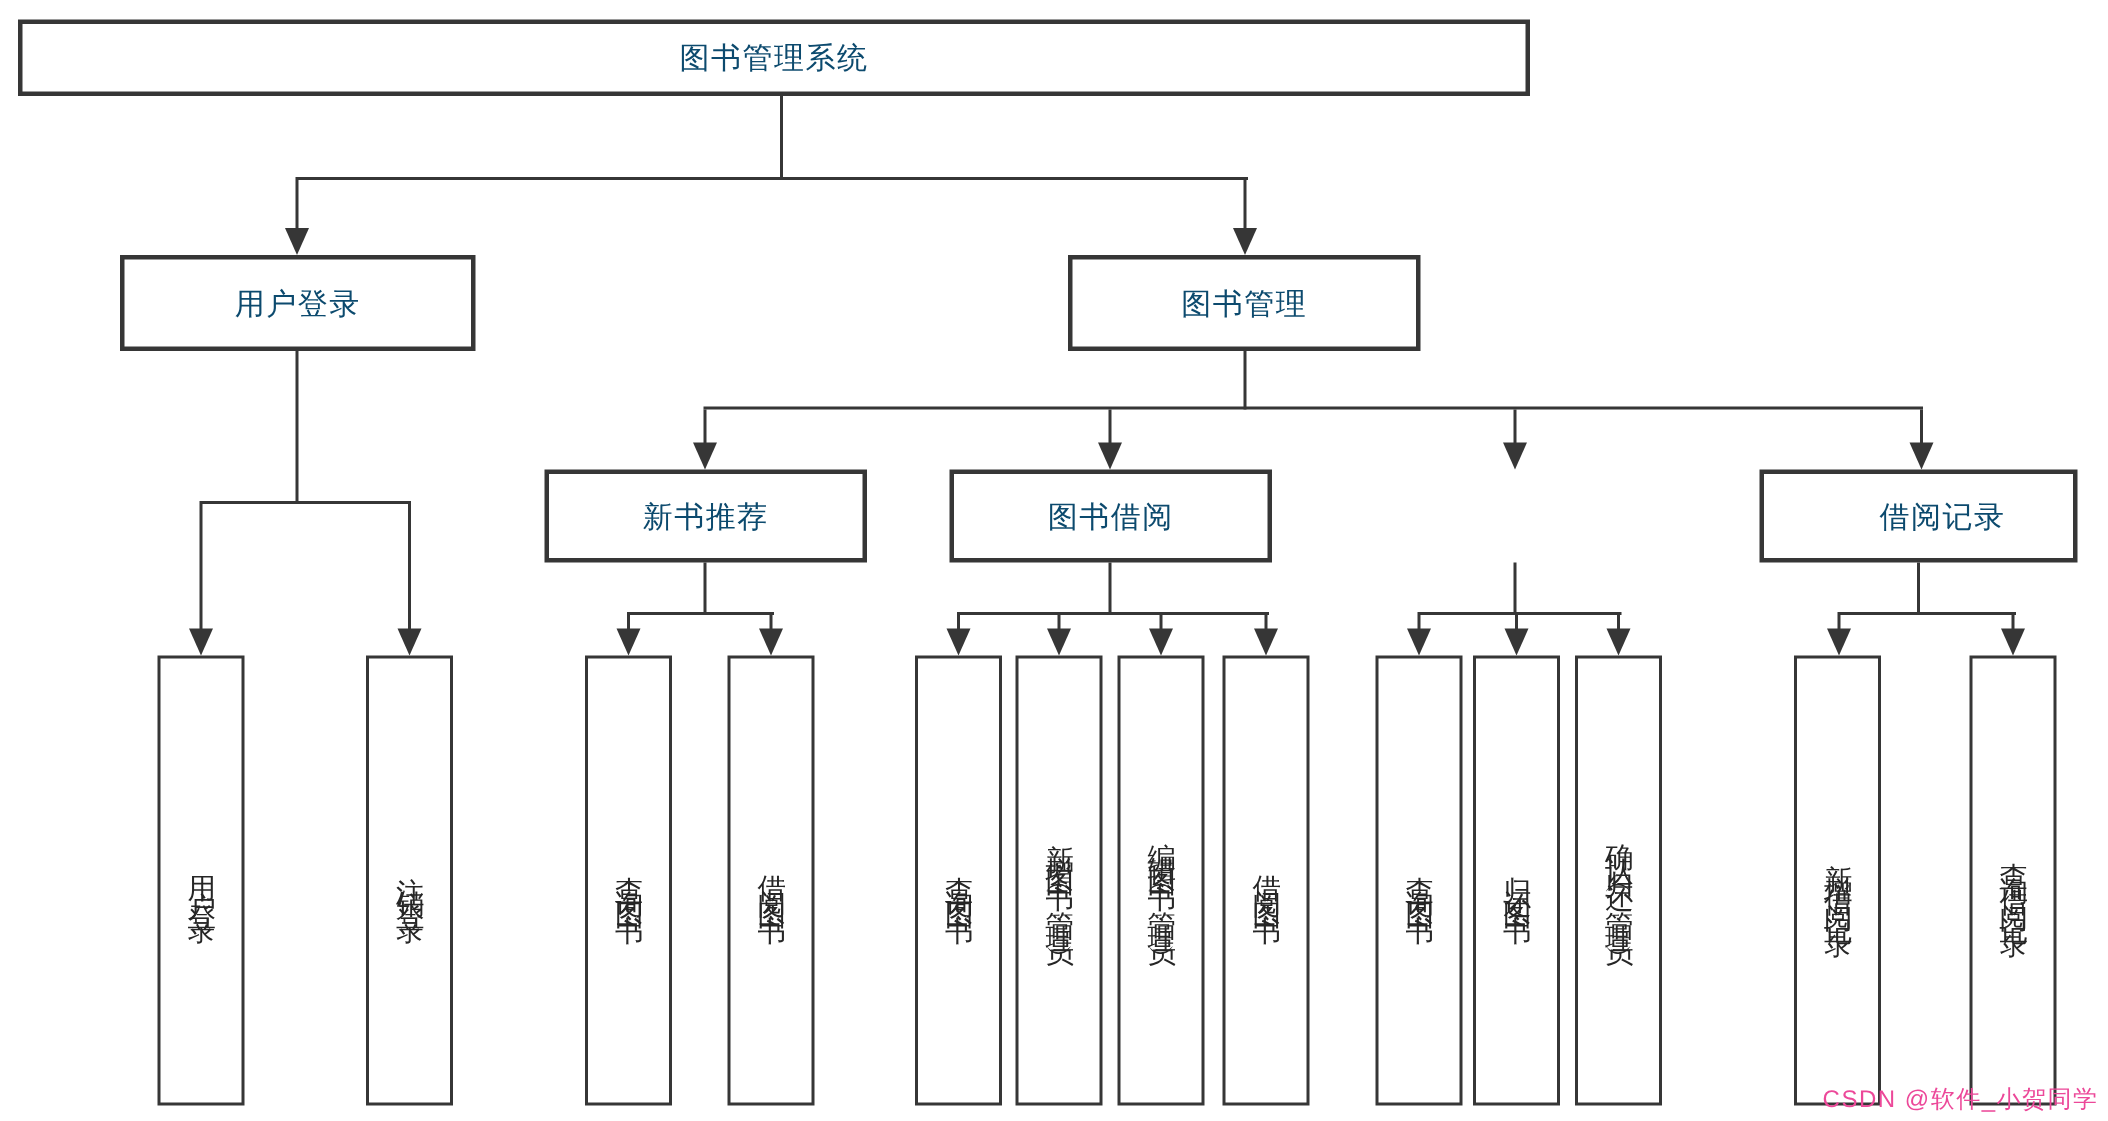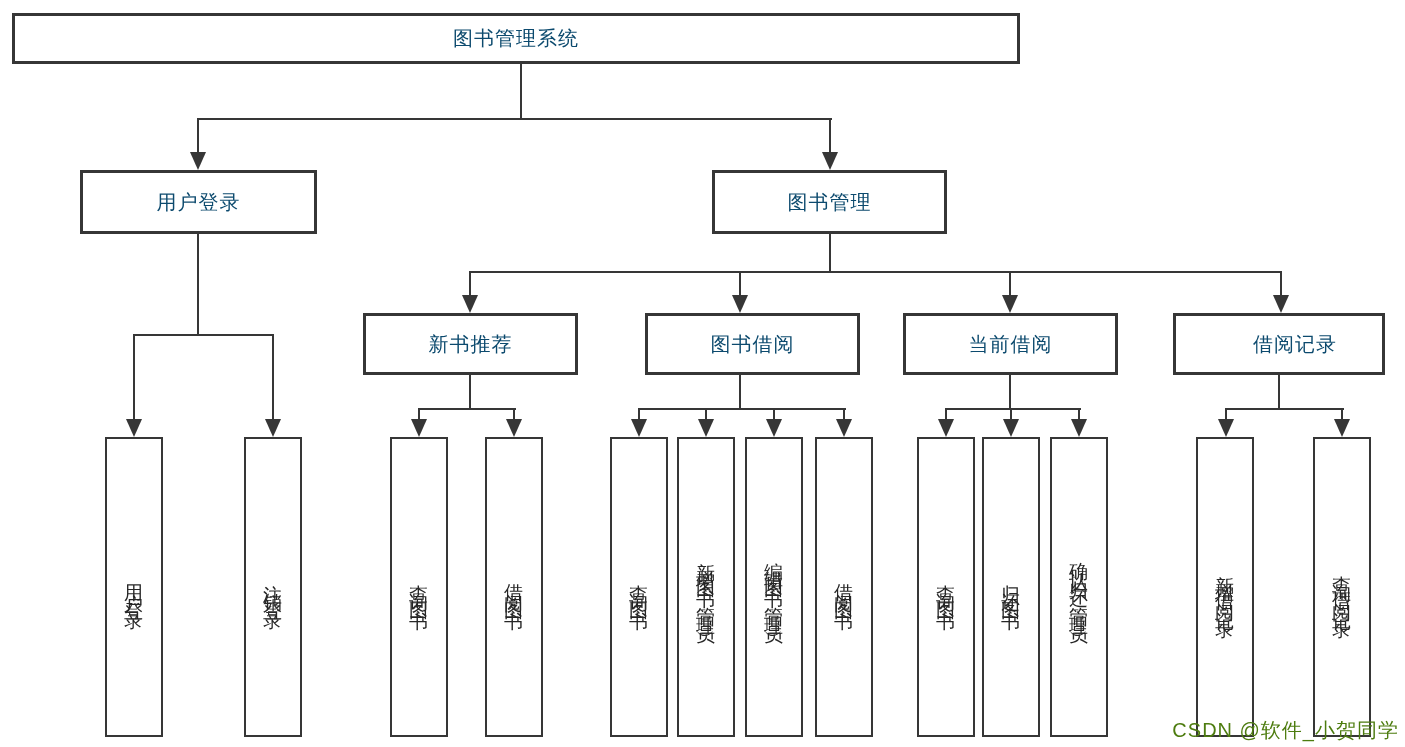--- a/index.html
+++ b/index.html
@@ -40,21 +40,21 @@
   .hline { position:absolute; height:2px; background:#363636; }
   .arrow {
     position:absolute; width:0; height:0;
     border-left:8px solid transparent;
     border-right:8px solid transparent;
     border-top:18px solid #363636;
   }
   .watermark {
     position:absolute;
     right:6px; bottom:3px;
-    font-size:20px; color:#4d7c0f;
+    font-size:16px; color:#ec4899;
     letter-spacing:1px;
   }
 </style>
 </head>
 <body>
 
 <div class="canvas">
 
   <div class="hbox" style="left:12px; top:13px; width:1008px; height:51px;">
     <span>图书管理系统</span>
@@ -63,25 +63,22 @@
   <div class="hbox" style="left:80px; top:170px; width:237px; height:64px;">
     <span>用户登录</span>
   </div>
   <div class="hbox" style="left:363px; top:313px; width:215px; height:62px;">
     <span>新书推荐</span>
   </div>
 
   <div class="hbox" style="left:712px; top:170px; width:235px; height:64px;">
     <span>图书管理</span>
   </div>
-  <div class="hbox" style="left:633px; top:313px; width:215px; height:62px;margin-left:12px;">
+  <div class="hbox" style="left:633px; top:313px; width:215px; height:62px;">
     <span>图书借阅</span>
-  </div>
-  <div class="hbox" style="left:903px; top:313px; width:215px; height:62px;">
-    <span>当前借阅</span>
   </div>
   <div class="hbox" style="left:1173px; top:313px; width:212px; height:62px;padding-left:32px;">
     <span>借阅记录</span>
   </div>
 
   <div class="vbox" style="left:105px;">
     <span>用户登录</span>
   </div>
   <div class="vbox" style="left:244px;">
     <span>注销登录</span>

